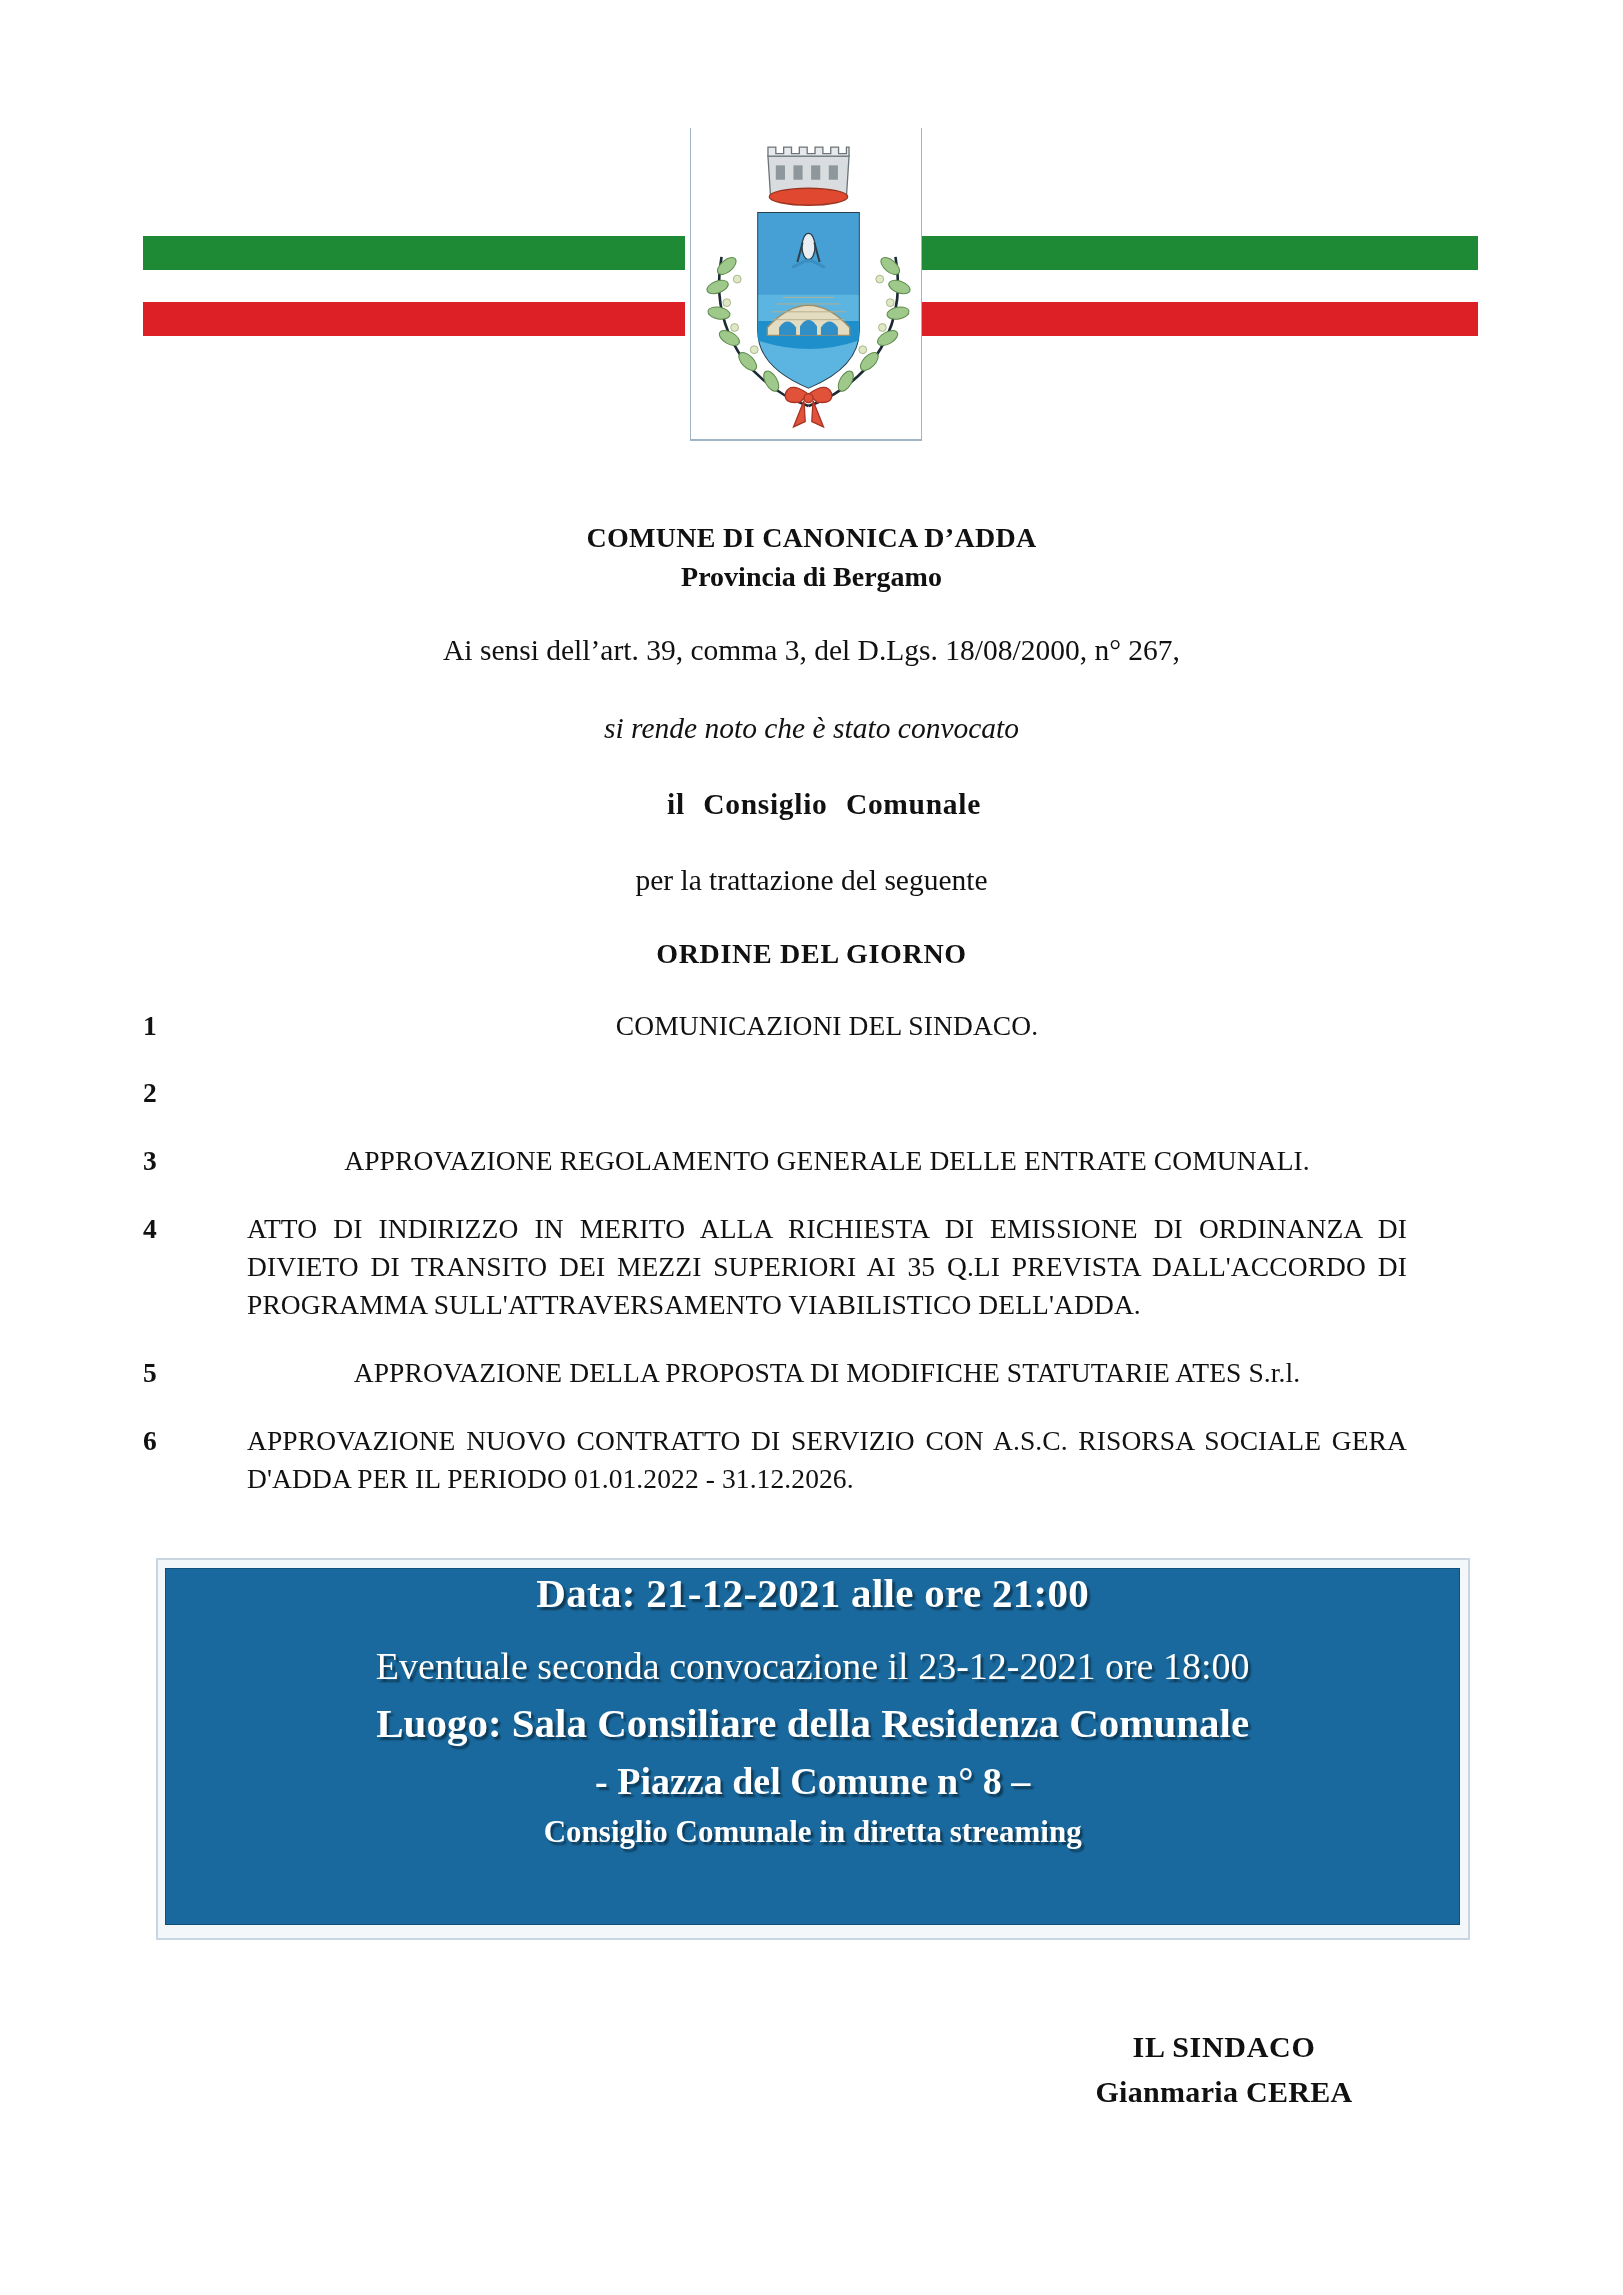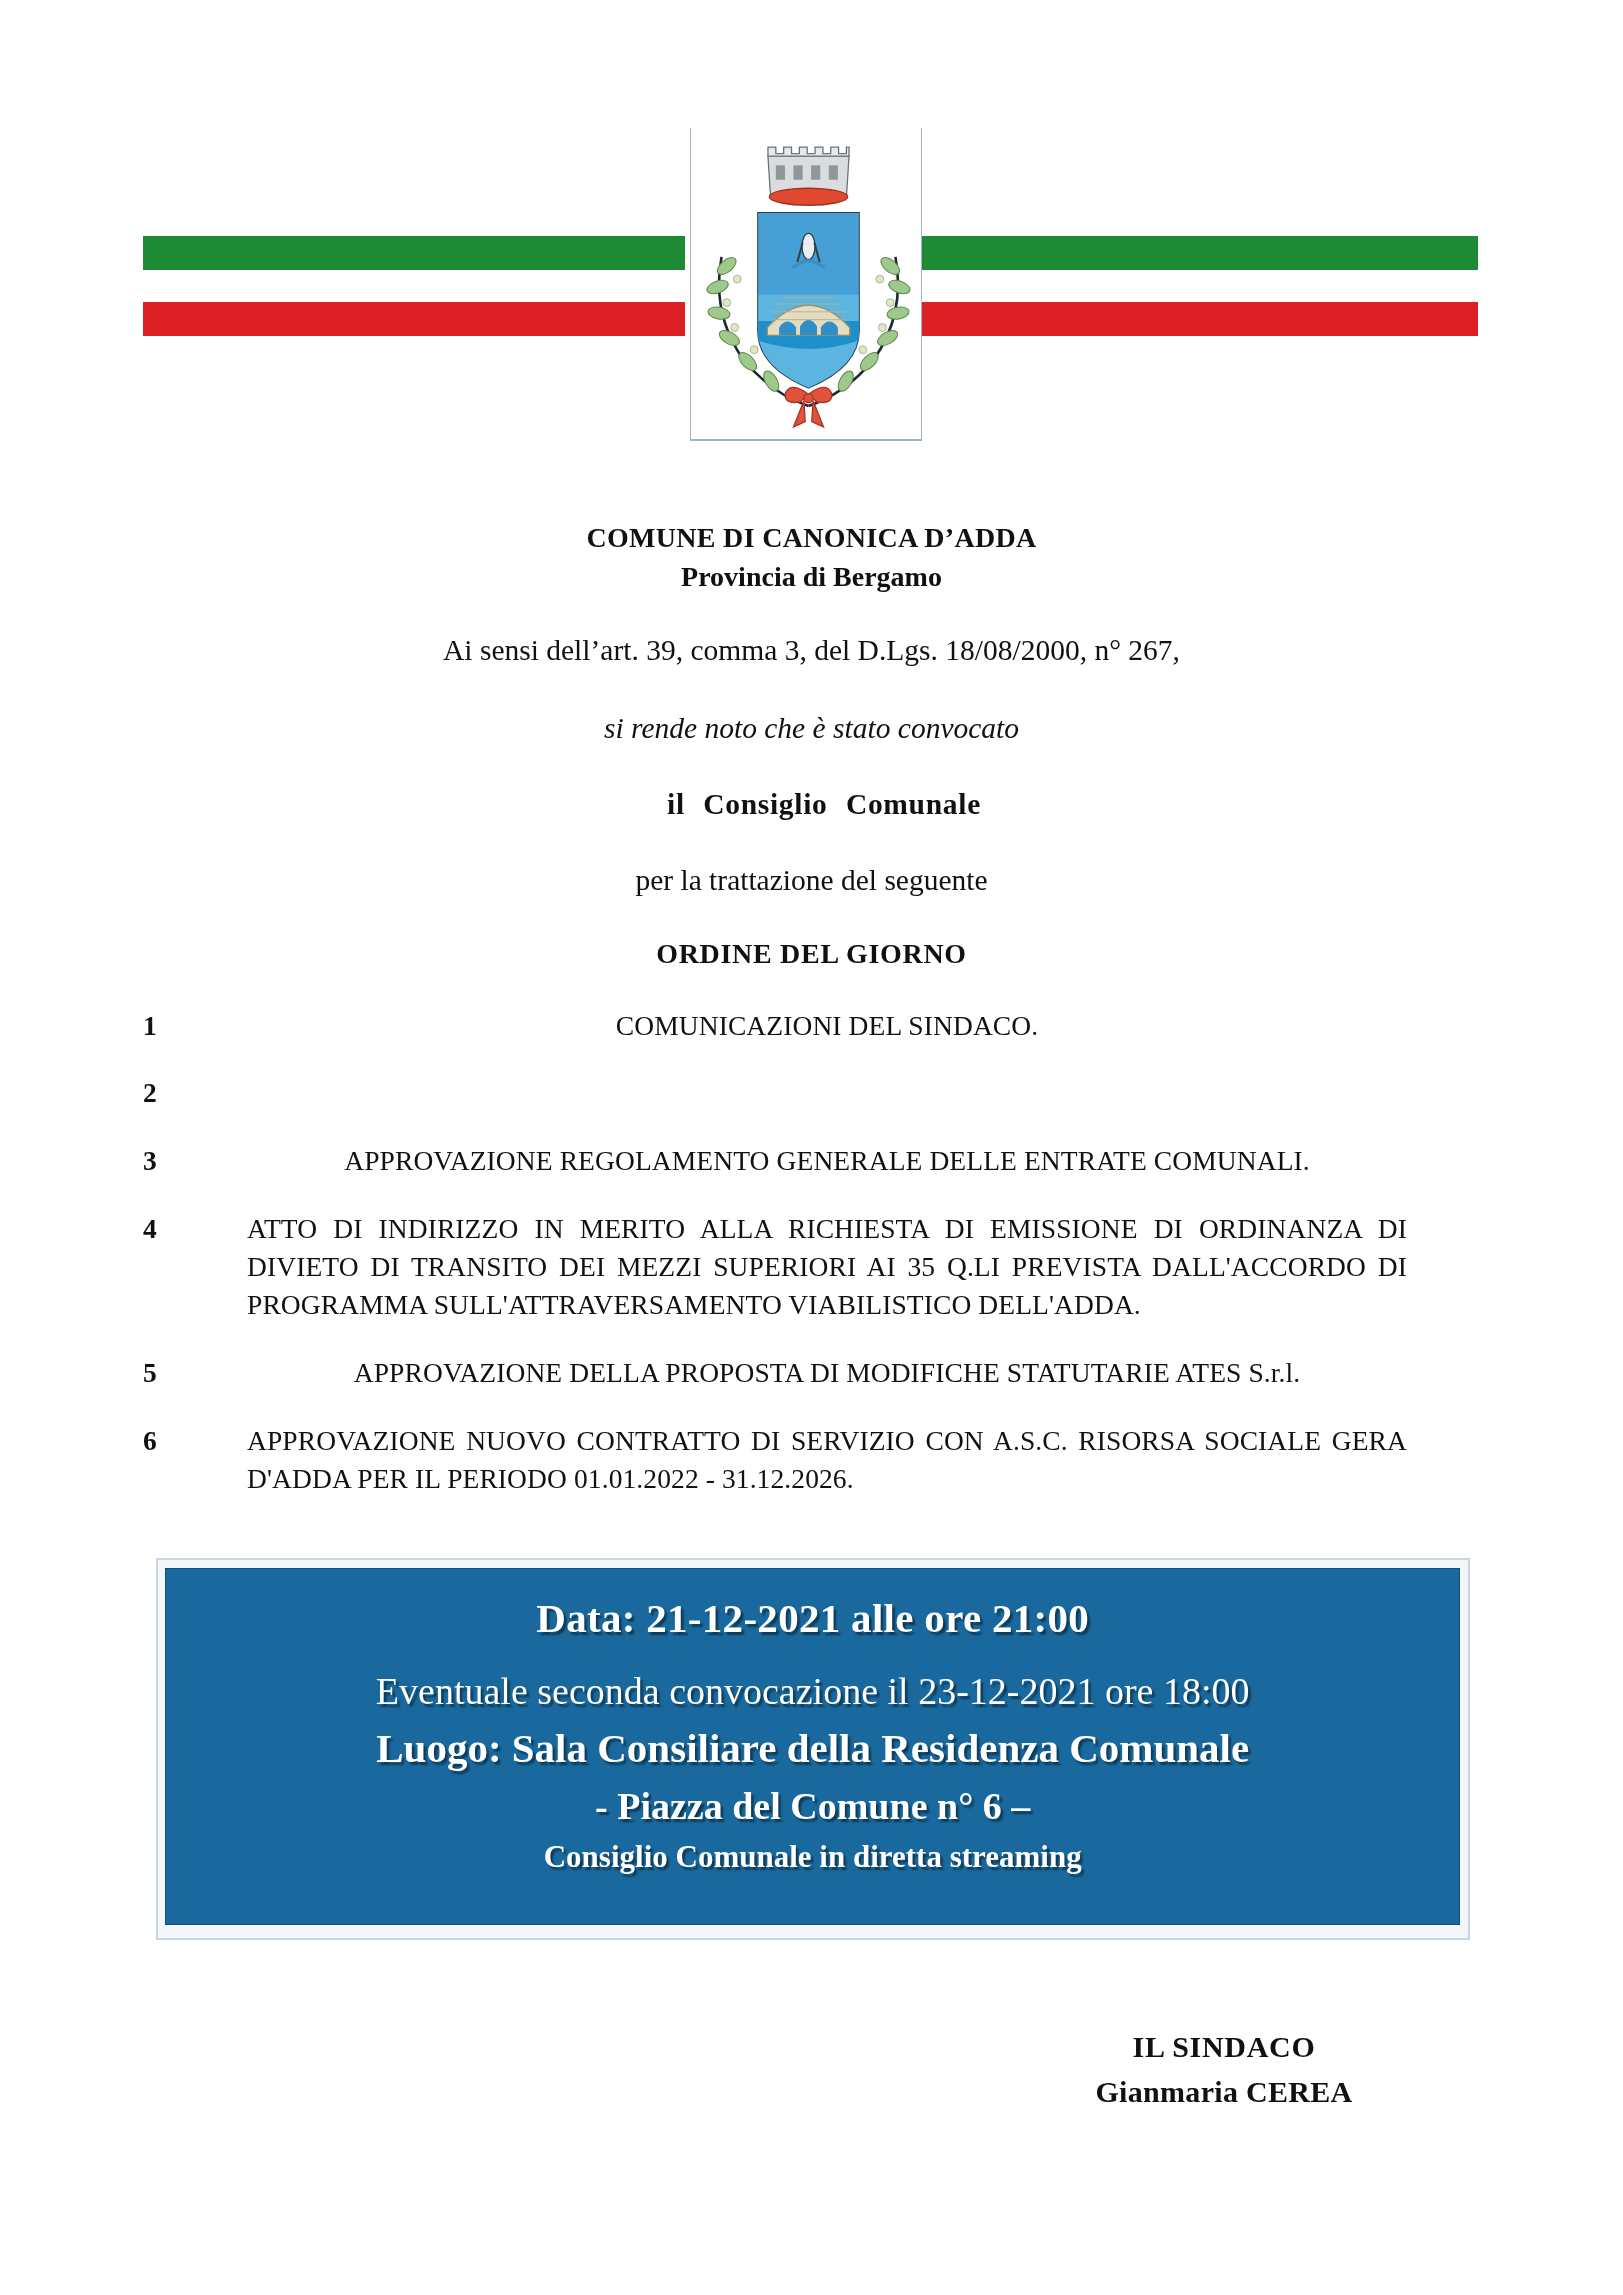--- a/index.html
+++ b/index.html
@@ -154,21 +154,20 @@
     left: 9.2px;
     top: 9.8px;
     width: 1295px;
     height: 357px;
     background: #19699e;
     box-sizing: border-box;
     display: flex;
     flex-direction: column;
     align-items: center;
     justify-content: flex-start;
-    padding-top: 25px;
     border: 0.7px solid #0f4f79;
   }
   .banner div {
     color: #ffffff;
     text-shadow: 2.6px 2.6px 2px rgba(0,0,0,0.45);
     white-space: nowrap;
   }
   .banner-date {
     font-size: 41px;
     font-weight: bold;
@@ -342,21 +341,21 @@
     </li>
   </ul>
 </div>
 
 <div class="banner-wrap">
   <div class="banner-frame"></div>
   <div class="banner">
     <div class="banner-date">Data: 21-12-2021 alle ore 21:00</div>
     <div class="banner-second">Eventuale seconda convocazione il 23-12-2021 ore 18:00</div>
     <div class="banner-place">Luogo: Sala Consiliare della Residenza Comunale</div>
-    <div class="banner-address">-  Piazza del Comune n° 6 –</div>
+    <div class="banner-address">-  Piazza del Comune n° 8 –</div>
     <div class="banner-streaming">Consiglio Comunale in diretta streaming</div>
   </div>
 </div>
 
 <div class="signature">
   <div class="sig-role">IL SINDACO</div>
   <div class="sig-name">Gianmaria CEREA</div>
 </div>
 
 

